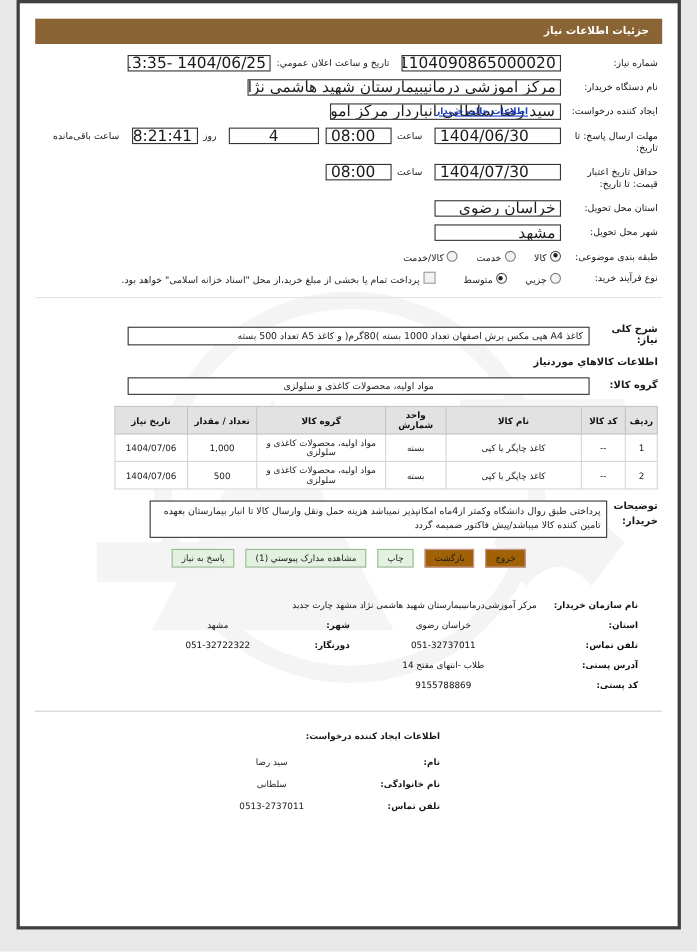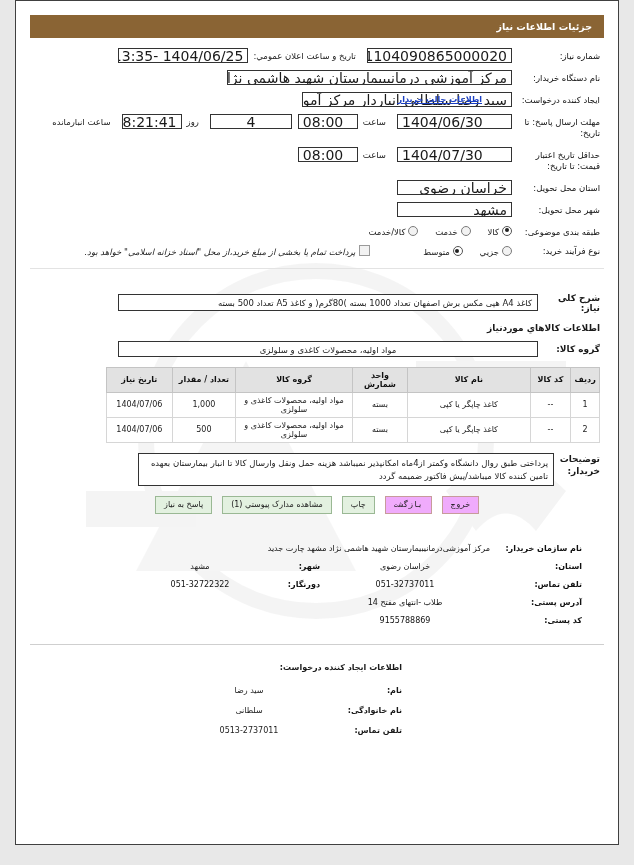--- a/index.html
+++ b/index.html
@@ -9,21 +9,21 @@
     font-family:"DejaVu Sans","Liberation Sans",sans-serif;
     font-size:8.5px;color:#1a1a1a;
     direction:rtl;
     overflow:hidden;
   }
   .page{
     position:relative;
     width:604px;min-height:845px;
     margin:0 auto;
     background:#ffffff;
-    border:1px solid #404040;
+    border:3px solid #404040;
     box-sizing:border-box;
     padding:0;
     overflow:hidden;
   }
   
   .watermark{
     position:absolute;
     left:0;top:240px;
     width:604px;height:430px;
     opacity:.085;
@@ -195,21 +195,21 @@
   .btn{
     border:1px solid #8d8d8d;
     font-size:8px;
     padding:3px 8px;
     text-align:center;
     cursor:pointer;
     white-space:nowrap;
     line-height:1.2;
   }
   .btn.green{background:#e3f1e0;border-color:#9ab894;}
-  .btn.pink{background:#f0abfc;border-color:#c79b9b;font-family:Liberation Mono, monospace;}
+  .btn.pink{background:#a16207;border-color:#c79b9b;}
 
   .info-row{display:flex;align-items:center;margin-bottom:9px;font-size:8px;}
   .info-lbl{width:92px;flex:0 0 92px;text-align:right;font-weight:bold;color:#111;}
   .info-val{width:170px;text-align:center;color:#111;}
   .info-lbl2{width:60px;flex:0 0 60px;text-align:right;font-weight:bold;color:#111;}
   .info-val2{width:120px;text-align:center;color:#111;}
   .contact-body{margin:0 14px;padding:14px 22px 10px 22px;}
 
   .req-sec{margin:0 14px;padding:18px 22px 20px 22px;border-top:1px solid #cfcfcf;}
   .req-title{font-size:8px;font-weight:bold;margin-bottom:14px;text-align:right;padding-right:180px;}
@@ -259,21 +259,21 @@
       </div>
 
       <div class="row">
         <div class="lbl">مهلت ارسال پاسخ: تا تاریخ:</div>
         <div class="fld w-dl">1404/06/30</div>
         <div class="mini-lbl">ساعت</div>
         <div class="fld w-time">08:00</div>
         <div class="fld w-days">4</div>
         <div class="mini-lbl">روز</div>
         <div class="fld w-rem">18:21:41</div>
-        <div class="mini-lbl">ساعت انبار‌مانده</div>
+        <div class="mini-lbl">ساعت باقی‌مانده</div>
       </div>
 
       <div class="row">
         <div class="lbl">حداقل تاریخ اعتبار قیمت: تا تاریخ:</div>
         <div class="fld w-dl">1404/07/30</div>
         <div class="mini-lbl">ساعت</div>
         <div class="fld w-time">08:00</div>
       </div>
 
       <div class="row">
@@ -303,21 +303,21 @@
 
       <div class="row" style="margin-bottom:4px;">
         <div class="lbl">نوع فرآیند خرید:</div>
         <div style="padding-top:2px;">
           <span class="opt">
             <span class="radio"></span><span class="opt-txt">جزیي</span>
           </span>
           <span class="opt">
             <span class="radio on"></span><span class="opt-txt">متوسط</span>
           </span>
-          <span class="opt" style="margin-right:36px;font-style:italic;">
+          <span class="opt" style="margin-right:8px;">
             <span class="chk"></span><span class="opt-txt">پرداخت تمام یا بخشی از مبلغ خرید،از محل "اسناد خزانه اسلامی" خواهد بود.</span>
           </span>
         </div>
       </div>
     </div>
 
     <div style="margin:0 14px;padding:4px 4px 4px 4px;">
 
       <div class="need-desc-row">
         <div class="need-desc-lbl">شرح کلی نیاز:</div>

